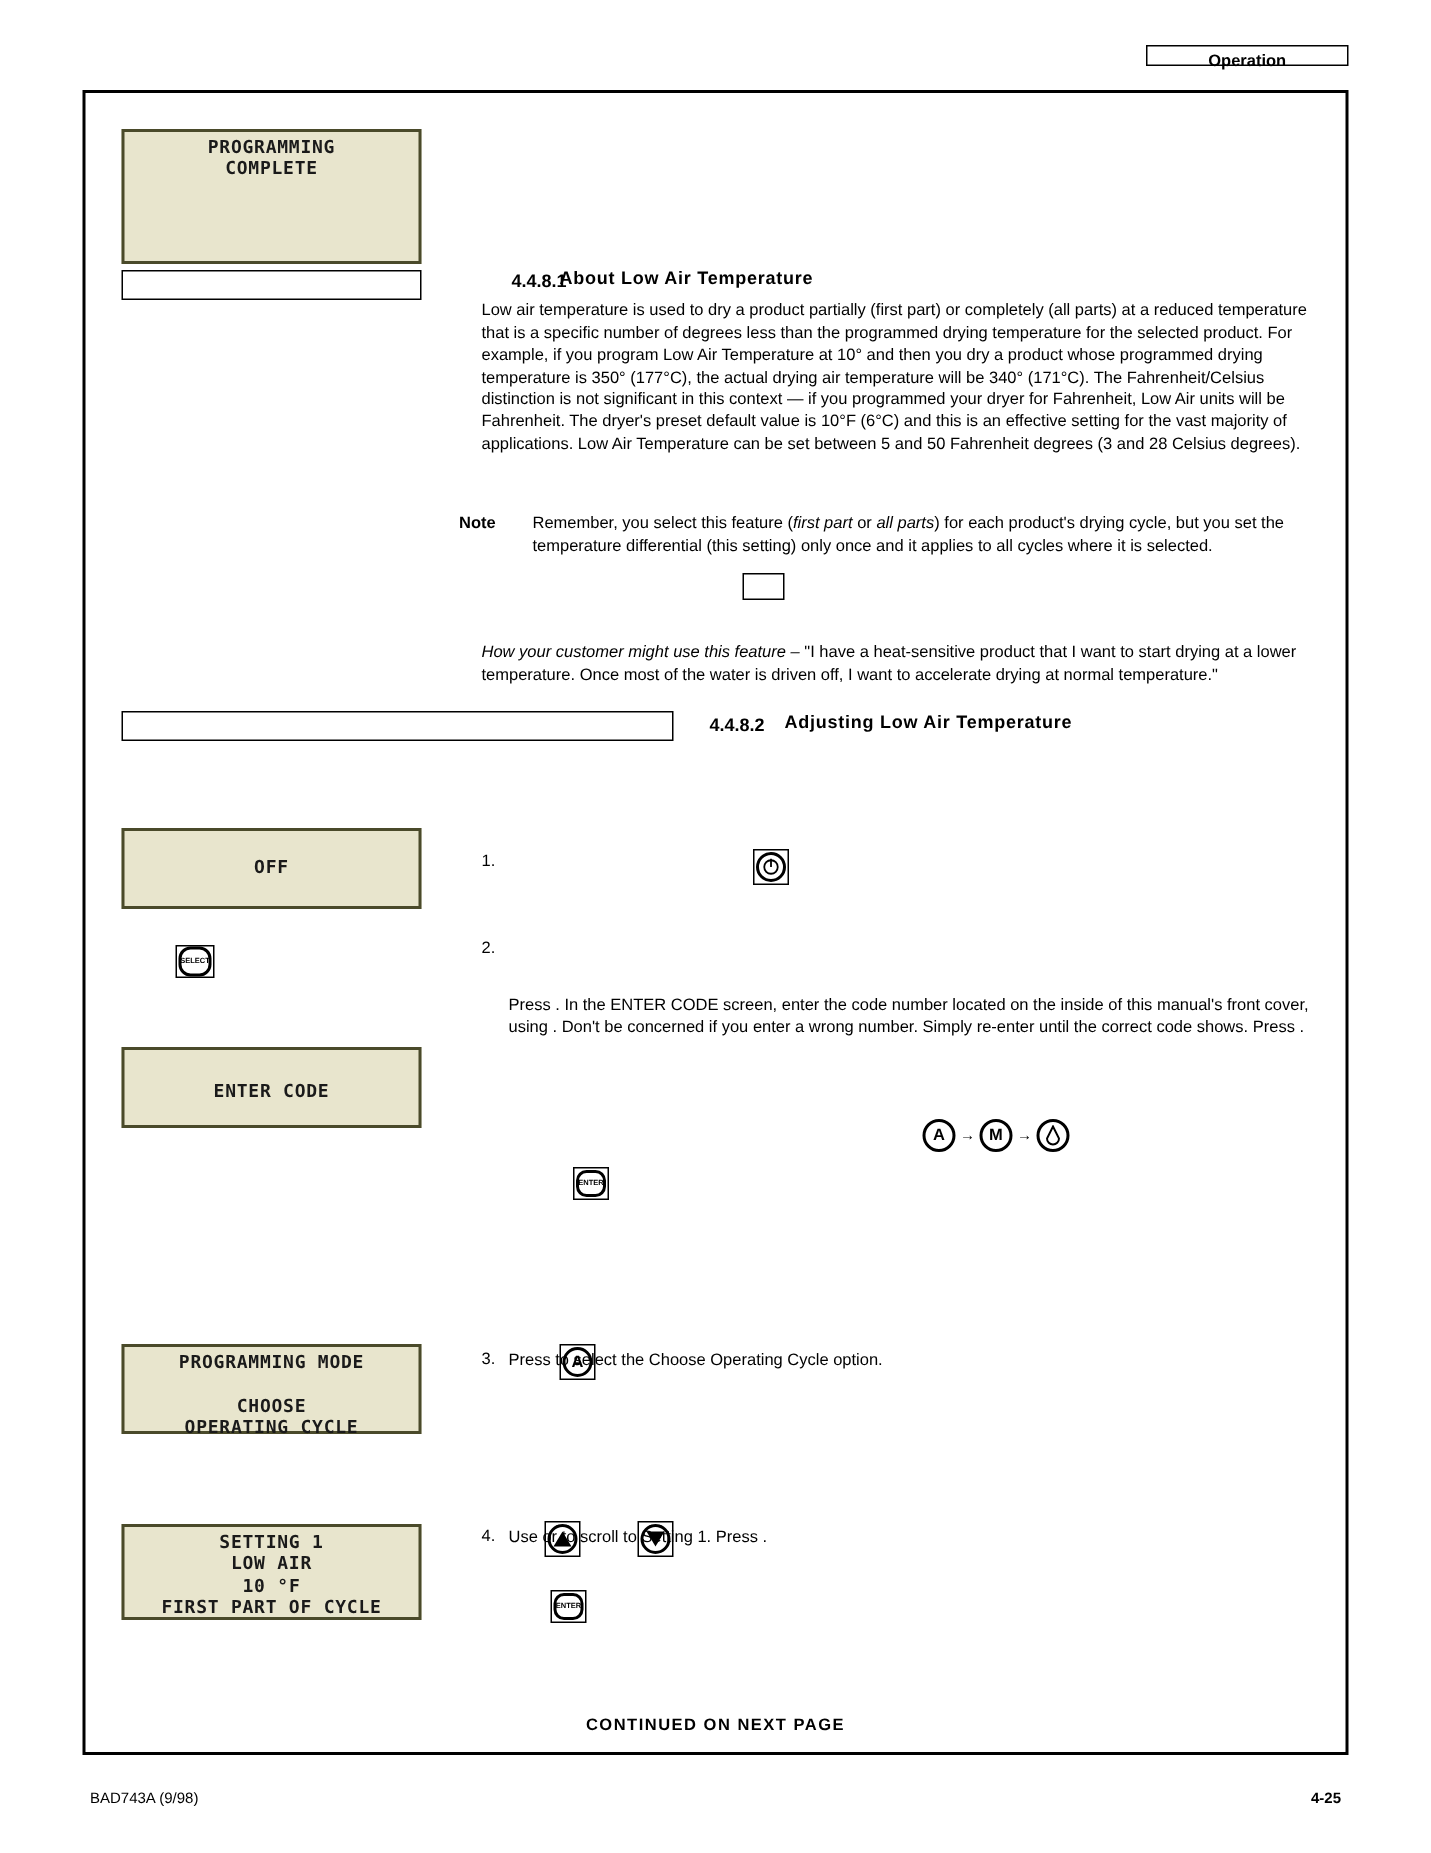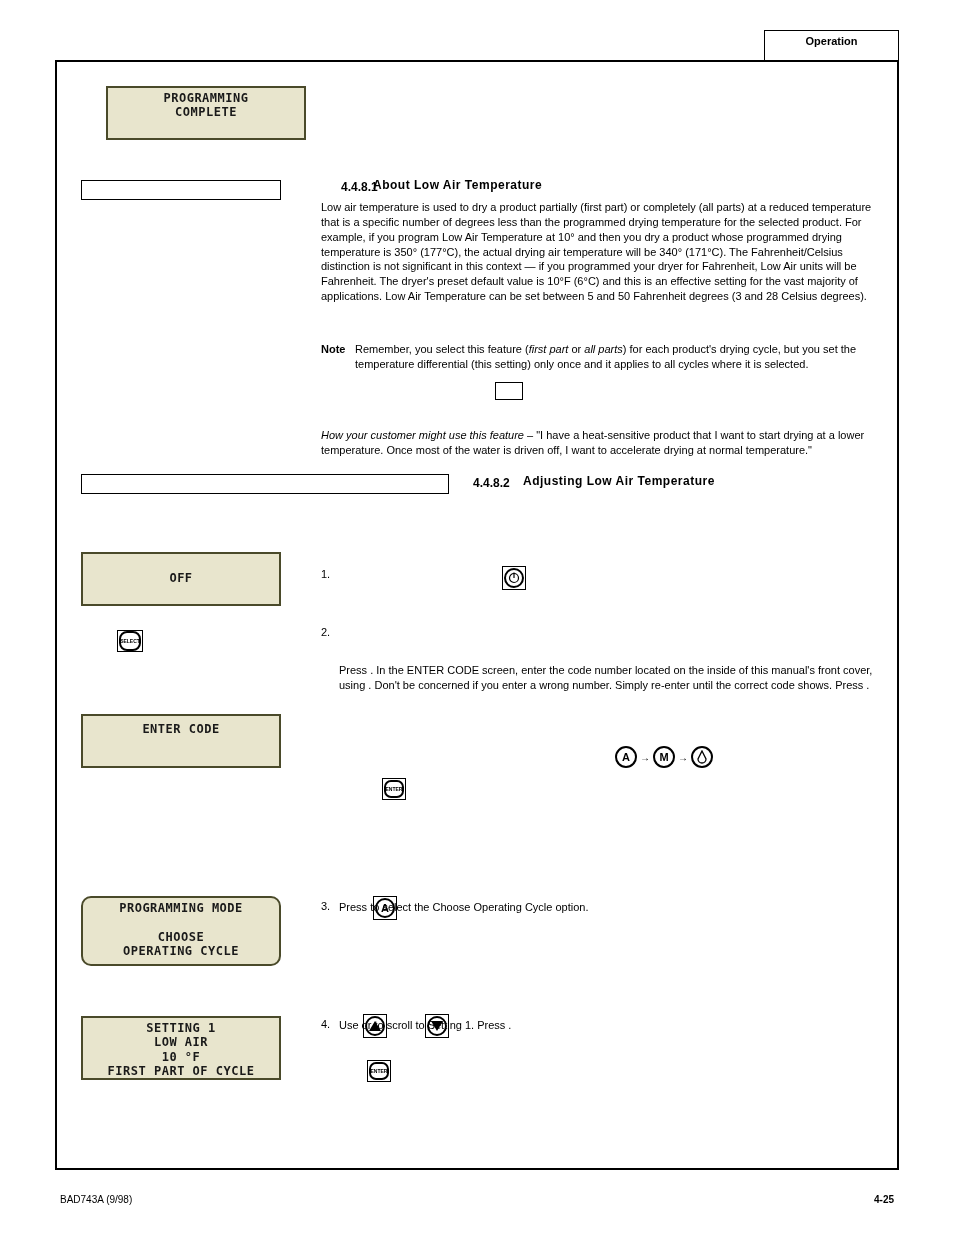--- a/index.html
+++ b/index.html
@@ -14,21 +14,21 @@
   .page {
     position: relative;
     width: 954px;
     height: 1235px;
   }
   .top-box {
     position: absolute;
     top: 30px;
     right: 55px;
     width: 135px;
-    height: 32px;
+    height: 14px;
     border: 1px solid #000;
     text-align: center;
     line-height: 20px;
     font-weight: bold;
     font-size: 11px;
     margin-left: 34px;
   }
   .main-frame {
     position: absolute;
     top: 60px;
@@ -131,31 +131,31 @@
 </style>
 </head>
 <body>
 
 <div class="page">
 
   <div class="top-box">Operation</div>
 
   <div class="main-frame">
 
-    <div class="lcd" style="top:24px; left:24px; height:54px;margin-left:25px;">PROGRAMMING
+    <div class="lcd" style="top:24px; left:24px; height:90px;">PROGRAMMING
 COMPLETE</div>
 
     <div class="blank-box" style="top:118px; left:24px; width:200px; height:20px;"></div>
 
     <div class="section-num" style="top:118px; left:264px;margin-left:20px;">4.4.8.1</div>
     <div class="section-sub" style="top:116px; left:316px;">About Low Air Temperature</div>
 
     <div class="body-text" style="top:138px; left:264px; width:555px;">Low air temperature is used to dry a product partially (first part) or completely (all parts) at a reduced temperature that is a specific number of degrees less than the programmed drying temperature for the selected product. For example, if you program Low Air Temperature at 10° and then you dry a product whose programmed drying temperature is 350° (177°C), the actual drying air temperature will be 340° (171°C). The Fahrenheit/Celsius distinction is not significant in this context — if you programmed your dryer for Fahrenheit, Low Air units will be Fahrenheit. The dryer's preset default value is 10°F (6°C) and this is an effective setting for the vast majority of applications. Low Air Temperature can be set between 5 and 50 Fahrenheit degrees (3 and 28 Celsius degrees).</div>
 
-    <div class="body-text" style="top:280px; left:264px; font-weight:bold;">Note</div>
+    <div class="body-text" style="top:280px; left:249px; font-weight:bold;">Note</div>
 
     <div class="body-text" style="top:280px; left:298px; width:522px;">
       <span>Remember, you select this feature (</span><span class="ital-inline">first part</span><span> or </span><span class="ital-inline">all parts</span><span>) for each product's drying cycle, but you set the temperature differential (this setting) only once and it applies to all cycles where it is selected.</span>
     </div>
 
     <div class="blank-box" style="top:320px; left:438px; width:28px; height:18px;"></div>
 
     <div class="body-text" style="top:366px; left:264px; width:555px;">
       <span class="ital-inline">How your customer might use this feature – </span><span>"I have a heat-sensitive product that I want to start drying at a lower temperature. Once most of the water is driven off, I want to accelerate drying at normal temperature."</span>
     </div>
@@ -170,21 +170,21 @@
 
     <div class="icon-box" style="top:504px; left:445px;">
       <div class="icon-circ">
         <svg width="12" height="12" viewBox="0 0 12 12">
             <circle cx="6" cy="6" r="4.5" fill="none" stroke="#000" stroke-width="1.2"></circle>
             <line x1="6" y1="0.5" x2="6" y2="6" stroke="#000" stroke-width="1.2"></line>
           </svg>
       </div>
     </div>
 
-    <div class="lcd" style="top:652px; left:24px; height:54px; line-height:14px; padding-top:6px;">ENTER CODE</div>
+    <div class="lcd" style="top:636px; left:24px; height:54px; line-height:14px; padding-top:20px;">ENTER CODE</div>
     <div class="num-label" style="top:564px; left:264px;">2.</div>
     <div class="ui-text-row" style="top:564px; left:282px; width:540px; height:180px;margin-top:37px;">Press        . In the ENTER CODE screen, enter the code number located on the inside of this manual's front cover, using                       . Don't be concerned if you enter a wrong number. Simply re-enter until the correct code shows. Press        .</div>
 
     <div class="icon-box" style="top:568px; left:60px; width:26px; height:22px; font-size:6px;">
       <div class="icon-circ" style="width:22px;height:20px;border-radius:8px;font-size:5px;">SELECT</div>
     </div>
 
     <div class="icon-row" style="top:684px; left:558px;">
       <div class="icon-circ" style="width:22px;height:22px;">A</div>
       <span class="arrow">→</span>
@@ -194,21 +194,21 @@
         <svg width="14" height="14" viewBox="0 0 14 14">
             <path d="M7 1 L11 9 A4 4 0 1 1 3 9 Z" fill="none" stroke="#000" stroke-width="1.3"></path>
           </svg>
       </div>
     </div>
 
     <div class="icon-box" style="top:716px; left:325px; width:24px; height:22px; font-size:5px;">
       <div class="icon-circ" style="width:20px;height:18px;border-radius:7px;font-size:5px;">ENTER</div>
     </div>
 
-    <div class="lcd" style="top:834px; left:24px; height:70px;border-radius:10px;">PROGRAMMING MODE
+    <div class="lcd" style="top:834px; left:24px; height:60px;">PROGRAMMING MODE
 
 CHOOSE
 OPERATING CYCLE</div>
     <div class="num-label" style="top:838px; left:264px;">3.</div>
     <div class="ui-text-row" style="top:838px; left:282px; width:540px;">Press        to select the Choose Operating Cycle option.</div>
 
     <div class="icon-box" style="top:834px; left:316px;">
       <div class="icon-circ" style="width:20px;height:20px;">A</div>
     </div>
 
@@ -228,19 +228,20 @@
     <div class="icon-box" style="top:952px; left:368px;">
       <div class="icon-circ" style="width:20px;height:20px;">
           <div class="tri-down"></div>
         </div>
     </div>
 
     <div class="icon-box" style="top:998px; left:310px; width:24px; height:22px; font-size:5px;">
       <div class="icon-circ" style="width:20px;height:18px;border-radius:7px;font-size:5px;">ENTER</div>
     </div>
 
+    <div class="body-text" style="bottom:10px; left:0; width:100%; text-align:center; font-weight:bold; letter-spacing:1px;">CONTINUED ON NEXT PAGE</div>
 
   </div>
 
   <div class="small-note" style="position:absolute; bottom:30px; left:60px; font-size:10px;">BAD743A (9/98)</div>
   <div class="small-note" style="position:absolute; bottom:30px; right:60px; font-size:10px; font-weight:bold;">4-25</div>
 
 </div>
 
 </body></html>

